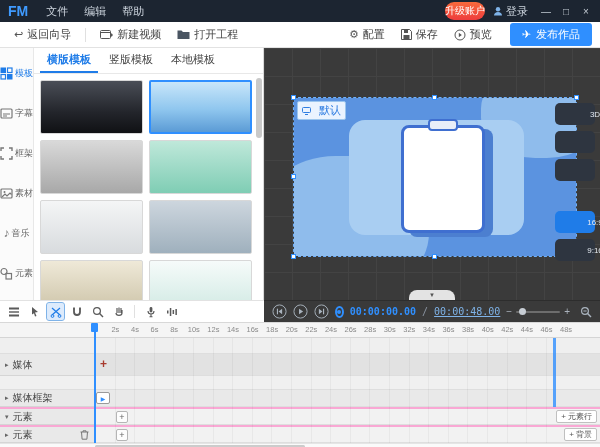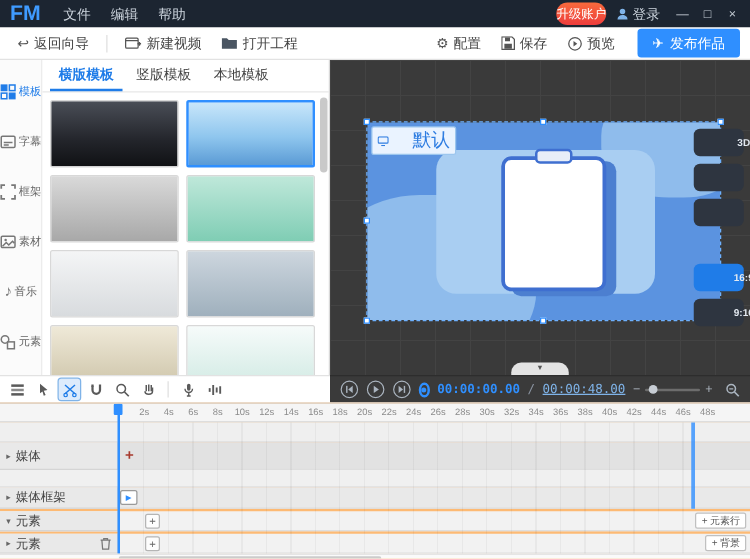--- a/index.html
+++ b/index.html
@@ -1,21 +1,21 @@
 <!DOCTYPE html>
 <html><head>
 <meta charset="utf-8">
 <style>
   * { margin:0; padding:0; box-sizing:border-box; }
   body { font-family:"Liberation Sans","DejaVu Sans",sans-serif; }
   .app { position:relative; width:600px; height:447px; background:#fff; overflow:hidden; font-size:11px; color:#333; }
 
   
   .titlebar { position:absolute; left:0; top:0; width:600px; height:22px; background:#1c2531; display:flex; align-items:center; color:#cdd5de; font-size:11px; }
-  .tb-logo { font-weight:bold; color:#3f9bff; margin:0 10px 0 8px; font-size:17px; }
+  .tb-logo { font-weight:bold; color:#3f9bff; margin:0 10px 0 8px; font-size:14px; }
   .tb-menu { padding:0 8px; cursor:default; }
   .tb-title { position:absolute; left:50%; transform:translateX(-50%); color:#d8dee6; font-size:11px; white-space:nowrap; }
   .tb-right { margin-left:auto; display:flex; align-items:center; gap:8px; padding-right:4px; }
   .upgrade-btn { background:linear-gradient(180deg,#f86a3c,#ee3d3d); color:#fff; font-size:10px; padding:2px 0; border-radius:9px; }
   .login { display:flex; align-items:center; gap:3px; color:#cdd5de; }
   .win-btns { display:flex; }
   .win-btn { width:20px; height:22px; display:flex; align-items:center; justify-content:center; font-size:10px; color:#c2cad2; }
 
   
   .toolbar { position:absolute; left:0; top:22px; width:600px; height:26px; background:#fff; border-bottom:1px solid #e2e2e2; display:flex; align-items:center; padding:0 8px; gap:4px; }
@@ -56,28 +56,28 @@
             background-image:linear-gradient(#434343 1px,transparent 1px),linear-gradient(90deg,#434343 1px,transparent 1px);
             background-size:28px 28px; overflow:hidden; }
   .stage { position:absolute; left:30px; top:50px; width:282px; height:158px; background:#5b93e0; overflow:hidden; }
   .blob1 { position:absolute; left:-35px; bottom:-40px; width:170px; height:140px; background:#8fbcec; border-radius:45%; }
   .blob2 { position:absolute; right:-25px; top:-30px; width:120px; height:90px; background:#8fbcec; border-radius:45%; }
   .blob3 { position:absolute; left:55px; top:22px; width:175px; height:115px; background:#a9cef2; border-radius:16px; }
   .clipboard { position:absolute; left:53%; top:50%; transform:translate(-50%,-50%); width:84px; height:112px; }
   .clipboard .shadow-card { position:absolute; left:8px; top:8px; width:84px; height:108px; background:#4c7fd0; border-radius:8px; }
   .clipboard .board { position:absolute; left:0; top:4px; width:84px; height:108px; background:#fff; border:3px solid #3f6fd0; border-radius:8px; }
   .clipboard .clip { position:absolute; left:50%; top:-2px; transform:translateX(-50%); width:30px; height:12px; background:#e8eef8; border:2px solid #3f6fd0; border-radius:4px; }
-  .scene-label { position:absolute; left:3px; top:3px; background:#eaf3ff; border:1px solid #9cc6ee; color:#2f7de1; font-size:15px; padding:1px 4px; display:flex; align-items:center; gap:19px; border-radius:2px; }
+  .scene-label { position:absolute; left:3px; top:3px; background:#eaf3ff; border:1px solid #9cc6ee; color:#2f7de1; font-size:11px; padding:1px 4px; display:flex; align-items:center; gap:8px; border-radius:2px; }
   .selection { position:absolute; left:29px; top:49px; width:284px; height:160px; border:1px dashed #6db1ff; pointer-events:none; }
   .handle { position:absolute; width:5px; height:5px; background:#fff; border:1px solid #2f8fff; }
   .h-nw{left:-3px;top:-3px;} .h-n{left:50%;top:-3px;margin-left:-3px;} .h-ne{right:-3px;top:-3px;}
   .h-w{left:-3px;top:50%;margin-top:-3px;} .h-e{right:-3px;top:50%;margin-top:-3px;}
   .h-sw{left:-3px;bottom:-3px;} .h-s{left:50%;bottom:-3px;margin-left:-3px;} .h-se{right:-3px;bottom:-3px;}
   .canvas-tools { position:absolute; right:5px; top:55px; display:flex; flex-direction:column; gap:6px; align-items:center; }
-  .cv-btn { width:22px; height:22px; border-radius:5px; background:#2e3540; color:#e3e9f0; display:flex; align-items:center; justify-content:center; font-size:8px; font-weight:bold; cursor:default;padding-left:40px; }
+  .cv-btn { width:22px; height:22px; border-radius:5px; background:#2e3540; color:#e3e9f0; display:flex; align-items:center; justify-content:center; font-size:8px; font-weight:normal; cursor:default;padding-left:40px; }
   .cv-btn.blue { background:#1f7ce8; }
   .cv-btn.gap-above { margin-top:24px; }
   .collapse-tab { position:absolute; left:50%; bottom:0; transform:translateX(-50%); width:46px; height:10px; background:#e3e3e3; border-radius:8px 8px 0 0; display:flex; align-items:center; justify-content:center; font-size:6px; color:#555; }
 
   
   .playbar { position:absolute; left:264px; top:300px; width:336px; height:22px; background:#3a3a3a; border-top:1px solid #2d2d2d; display:flex; align-items:center; padding:0 8px; gap:6px; }
   .pb-btn { display:flex; align-items:center; justify-content:center; }
   .record-btn { width:12px; height:12px; border:2px solid #2f8fff; border-radius:50%; position:relative; }
   .record-btn::after { content:""; position:absolute; left:50%; top:50%; width:4px; height:4px; margin:-2px 0 0 -2px; background:#2f8fff; border-radius:50%; }
   .time { font-family:"DejaVu Sans Mono","Liberation Mono",monospace; font-size:10px; white-space:nowrap; }
@@ -89,21 +89,21 @@
   .zoom-thumb { position:absolute; left:3px; top:-3px; width:7px; height:7px; background:#c7cdd4; border-radius:50%; }
   .zoom-sign { font-size:10px; line-height:10px; }
 
   
   .tl-tools { position:absolute; left:0; top:300px; width:264px; height:22px; background:#fff; border-top:1px solid #e2e2e2; display:flex; align-items:center; padding:0 5px; gap:4px; }
   .tl-ic { width:17px; height:17px; display:flex; align-items:center; justify-content:center; border-radius:2px; }
   .tl-ic.active { background:#ddebfc; outline:1px solid #7fb3e8; }
   .tl-sep { width:1px; height:13px; background:#e0e0e0; margin:0 3px; }
 
   
-  .timeline { position:absolute; left:0; top:322px; width:600px; height:125px; background:#fdba74; border-top:1px solid #d8d8d8; overflow:hidden; }
+  .timeline { position:absolute; left:0; top:322px; width:600px; height:125px; background:#f9a8d4; border-top:1px solid #d8d8d8; overflow:hidden; }
   .ruler { position:absolute; left:0; top:0; width:600px; height:15px; background:#f5f5f5; border-bottom:1px solid #d5d5d5; }
   .ruler-labels { position:absolute; left:86px; top:2px; width:490px; display:flex; }
   .ruler-labels span { width:19.6px; text-align:center; font-size:7.5px; color:#8a8a8a; }
   .tl-row { position:absolute; left:0; width:600px; border-bottom:1px solid #dedede; }
   .rowA { top:15px; height:16px; background:#efefef; }
   .row1 { top:31px; height:22px; background:#e2e2e2; }
   .rowB { top:53px; height:14px; background:#f0f0f0; }
   .row2 { top:67px; height:17px; background:#e9e9e9; }
   .row3 { top:86px; height:16px; background:#f2f2f2; }
   .row4 { top:104px; height:16px; background:#f2f2f2; }

